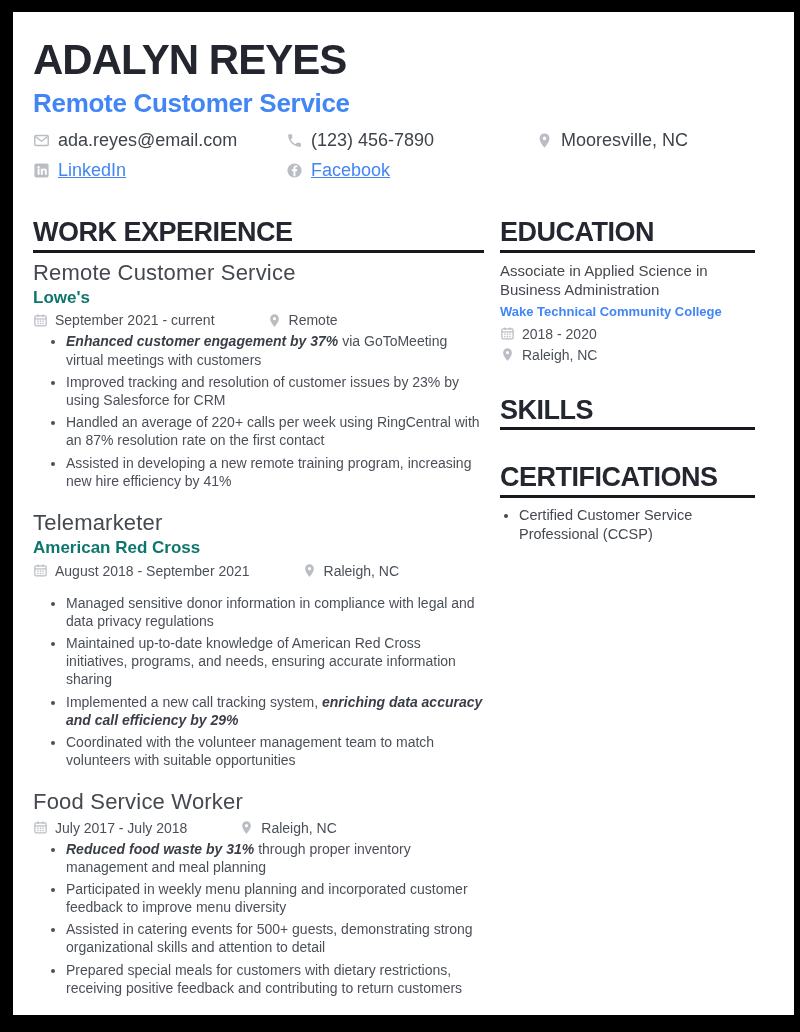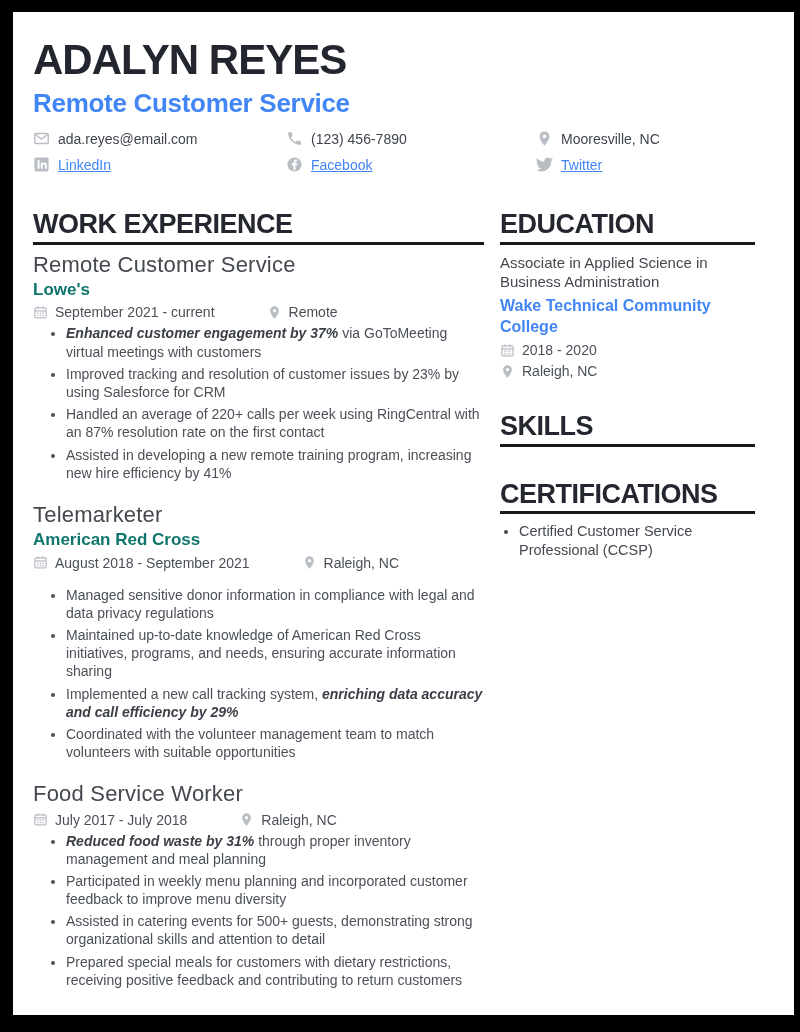--- a/index.html
+++ b/index.html
@@ -19,21 +19,21 @@
     margin:0;font-size:42px;font-weight:800;letter-spacing:-1px;
     color:#23262e;line-height:1.0;
   }
   .headline{
     margin-top:9px;font-size:26px;font-weight:700;letter-spacing:-0.3px;
     color:#4285f4;line-height:1.0;
   }
   .contact{
     margin-top:14px;
     display:grid;grid-template-columns:253px 250px 1fr;row-gap:9px;
-    font-size:14px;color:#3f444c;align-items:center;
+    font-size:18px;color:#3f444c;align-items:center;
   }
   .c-item{display:flex;align-items:center;gap:8px;}
   a.link{color:#4285f4;text-decoration:underline;}
 
   
   .icon{width:17px;height:17px;color:#b9bdc4;flex:0 0 auto;}
   .icon.sm{width:15px;height:15px;}
 
   
   main{display:flex;gap:16px;margin-top:37px;}
@@ -53,21 +53,21 @@
   .meta{display:flex;gap:52px;margin-top:5px;font-size:14px;color:#4b5058;}
   .meta-item{display:flex;align-items:center;gap:7px;}
   ul.bullets{margin:4px 0 0;padding:0 0 0 33px;font-size:14px;line-height:1.3;color:#4b5058;}
   ul.bullets li{margin-bottom:4px;}
   .job--gap ul.bullets{margin-top:15px;}
   .em{font-weight:700;font-style:italic;color:#3a3e46;}
 
   
   .col-right section + section{margin-top:33px;}
   .edu-degree{font-size:15px;color:#44484f;line-height:1.28;}
-  .edu-school{margin-top:5px;font-size:16px;font-weight:700;color:#4285f4;line-height:1.28;}
+  .edu-school{margin-top:5px;font-size:13px;font-weight:700;color:#4285f4;line-height:1.28;}
   .vmeta{margin-top:5px;display:flex;align-items:center;gap:7px;font-size:14px;color:#4b5058;}
   ul.plain{margin:0;padding:0 0 0 19px;font-size:15px;color:#44484f;line-height:1.3;}
   ul.plain li{margin-bottom:5px;}
   ul.plain.cert{font-size:14.5px;}
 </style>
 </head>
 <body>
 
 <svg width="0" height="0" style="position:absolute" aria-hidden="true">
   <defs>
@@ -139,26 +139,20 @@
               <use href="#i-linkedin"></use>
             </svg>
           <a class="link" href="#">LinkedIn</a>
         </span>
         <span class="c-item">
           <svg class="icon">
               <use href="#i-facebook"></use>
             </svg>
           <a class="link" href="#">Facebook</a>
         </span>
-        <span class="c-item">
-          <svg class="icon">
-              <use href="#i-twitter"></use>
-            </svg>
-          <a class="link" href="#">Twitter</a>
-        </span>
       </div>
     </header>
 
     <main>
 
       <section class="col-left">
         <h2 class="sec">WORK EXPERIENCE</h2>
 
         <article class="job">
           <h3 class="job-title">Remote Customer Service</h3>

